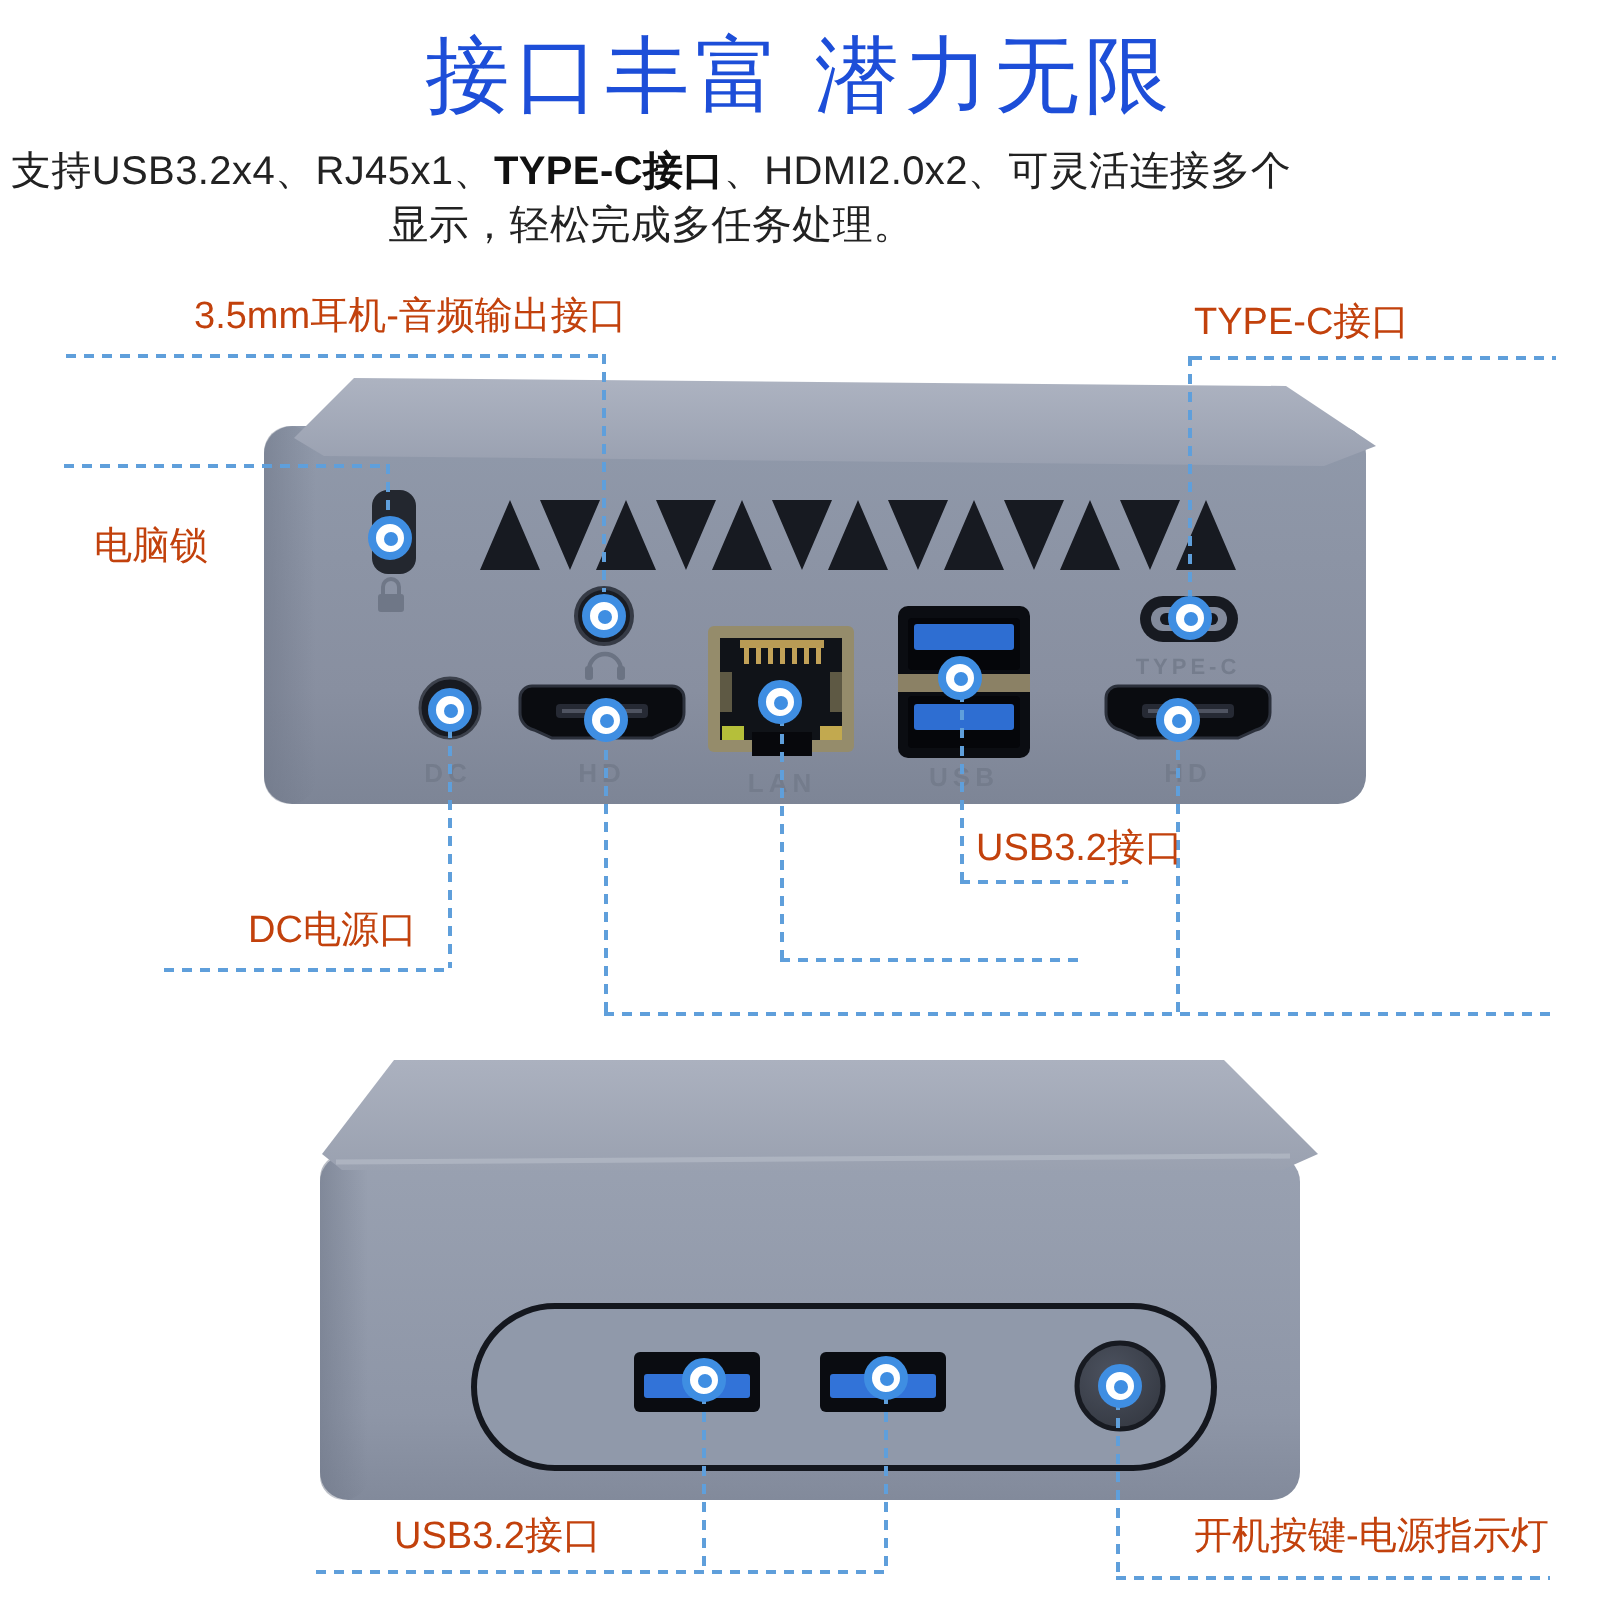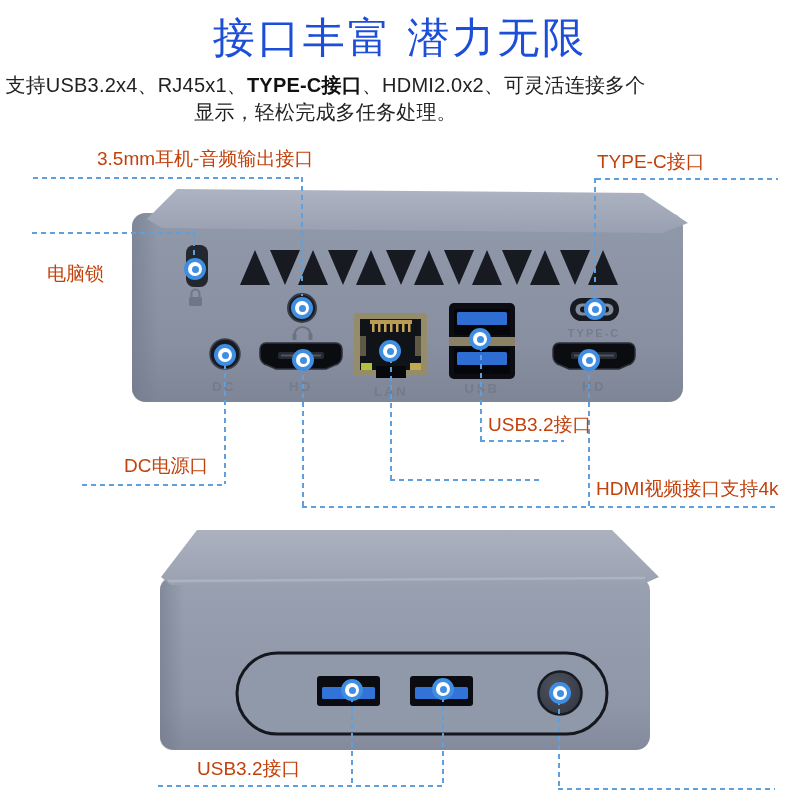--- a/index.html
+++ b/index.html
@@ -220,16 +220,16 @@
     </div>
   <div class="marker" style="left:549px;top:682px;">
       <div class="dot"></div>
     </div>
 
   <div class="label" style="left:97px;top:148px;">3.5mm耳机-音频输出接口</div>
   <div class="label" style="left:47px;top:223px;margin-top:40px;">电脑锁</div>
   <div class="label" style="left:597px;top:151px;">TYPE-C接口</div>
   <div class="label" style="left:124px;top:455px;text-align:center;">DC电源口</div>
   <div class="label" style="left:488px;top:414px;">USB3.2接口</div>
-  <div class="label" style="left:596px;top:478px;">HDMI视频接口支持4k</div>
   <div class="label" style="left:197px;top:758px;">USB3.2接口</div>
+  <div class="label" style="left:597px;top:758px;">开机按键-电源指示灯</div>
 
 </div>
 
 </body></html>

